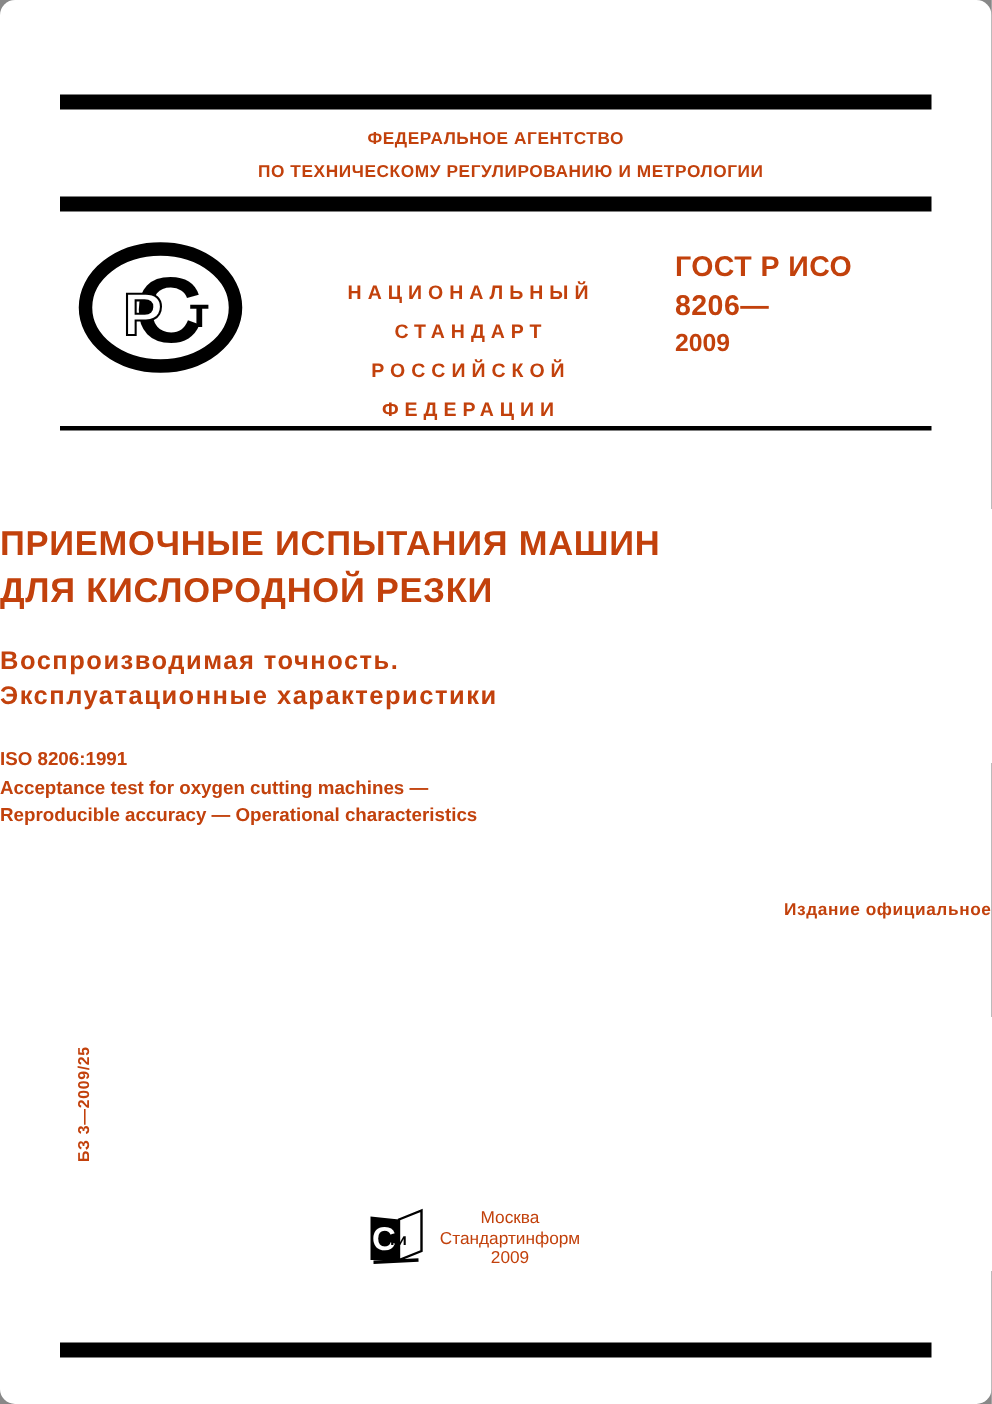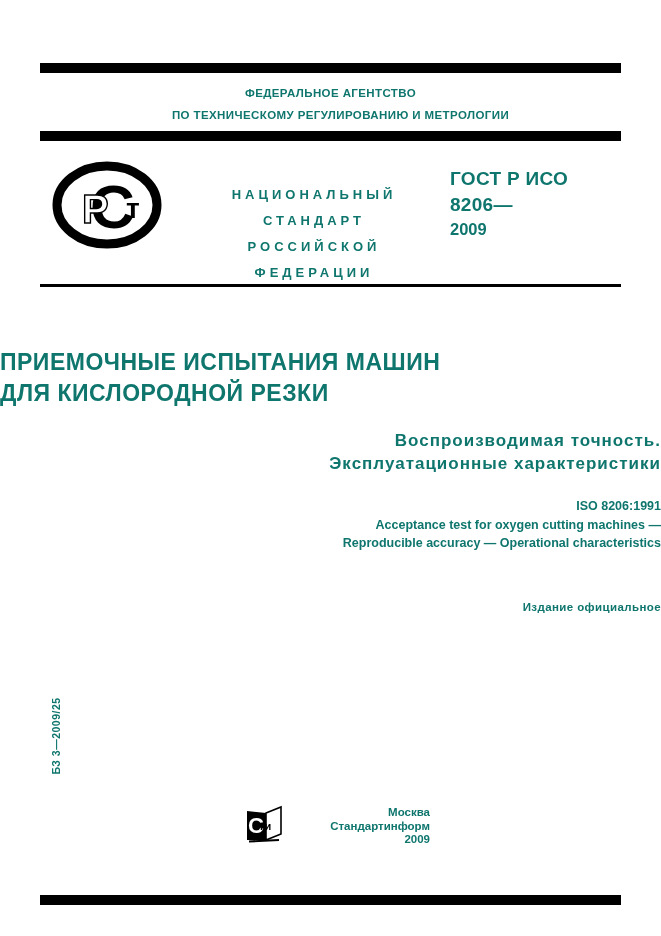--- a/index.html
+++ b/index.html
@@ -4,22 +4,23 @@
 <style>
   html, body { margin: 0; padding: 0; background: #888; }
   * { box-sizing: border-box; }
   .page {
     position: relative;
     width: 661px;
     height: 936px;
     margin: 0 auto;
     background: #ffffff;
     font-family: "Liberation Sans", "DejaVu Sans", sans-serif;
-    color: #0f766e;
+    color: #c2410c;
     overflow: hidden;
+    border-radius: 10px;
   }
   .abs { position: absolute; }
   .bar {
     left: 40px;
     width: 581px;
     height: 10px;
     background: #000;
   }
   .rule {
     left: 40px;
@@ -57,30 +58,30 @@
     left: 0; right: 0;
     top: 347px;
     font-size: 23px;
     font-weight: bold;
     line-height: 31px;
     letter-spacing: 0.5px;
   }
   .doc-subtitle {
     left: 0; right: 0;
     top: 429px;
-    text-align: right;
+    text-align: left;
     font-size: 17px;
     font-weight: bold;
     line-height: 23px;
     letter-spacing: 1px;
   }
   .iso-block {
     left: 0; right: 0;
     top: 497px;
-    text-align: right;
+    text-align: left;
     font-size: 12.5px;
     font-weight: bold;
     line-height: 18.5px;
   }
   .edition {
     left: 0; right: 0;
     top: 601px;
     text-align: right;
     font-size: 11.5px;
     font-weight: bold;
@@ -94,23 +95,23 @@
     transform: rotate(-90deg);
     font-size: 10.5px;
     font-weight: bold;
     letter-spacing: 0.5px;
     white-space: nowrap;
   }
   .publisher-text {
     left: 250px;
     top: 806px;
     width: 180px;
-    text-align: right;
+    text-align: center;
     font-size: 11.5px;
-    font-weight: bold;
+    font-weight: normal;
     line-height: 13.5px;
   }
   .rst-logo { left: 52px; top: 161px; }
   .pub-logo { left: 245px; top: 804px; }
 </style>
 </head>
 <body>
 
 <div class="page">
 

